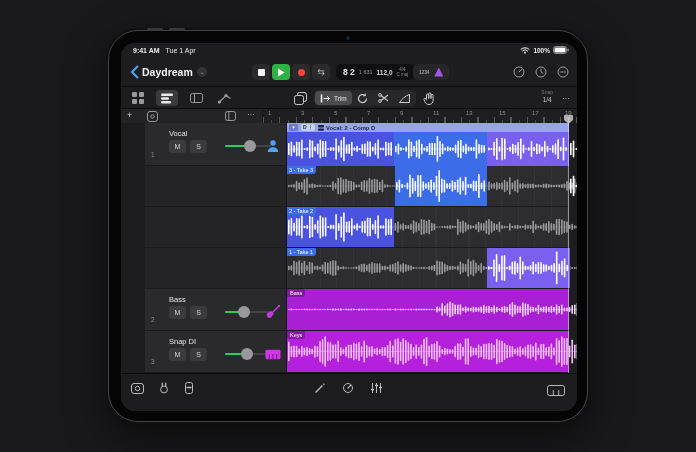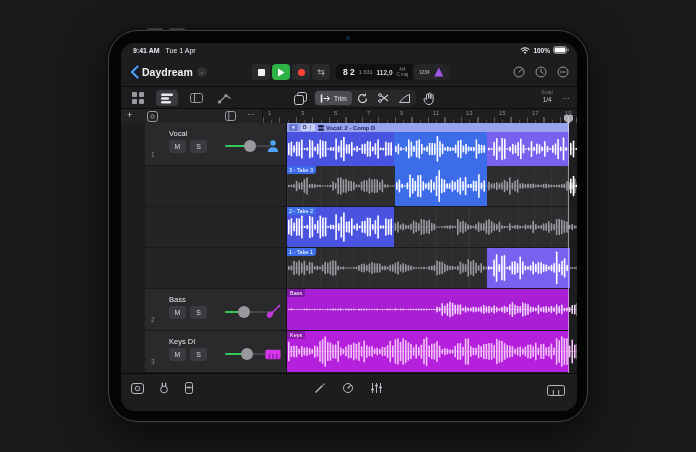--- a/index.html
+++ b/index.html
@@ -1184,21 +1184,21 @@
                 <rect x="309.4" y="16.8" width="1.6" height="3.4" rx="0.8"></rect>
               </svg>
             </span>
         <span class="rlabel">Bass</span>
       </div>
     </div>
 
     <div class="row" style="top:288px;height:42px">
       <div class="hdr">
         <span class="tnum">3</span>
-        <span class="tname">Keys DI</span>
+        <span class="tname">Snap DI</span>
         <div class="ms">
           <span class="msbtn">M</span>
           <span class="msbtn">S</span>
         </div>
         <div class="slider">
           <span class="track"></span>
               <span class="fill" style="width:20px"></span>
               <span class="knob" style="left:16px"></span>
         </div>
         <span class="trkic">

